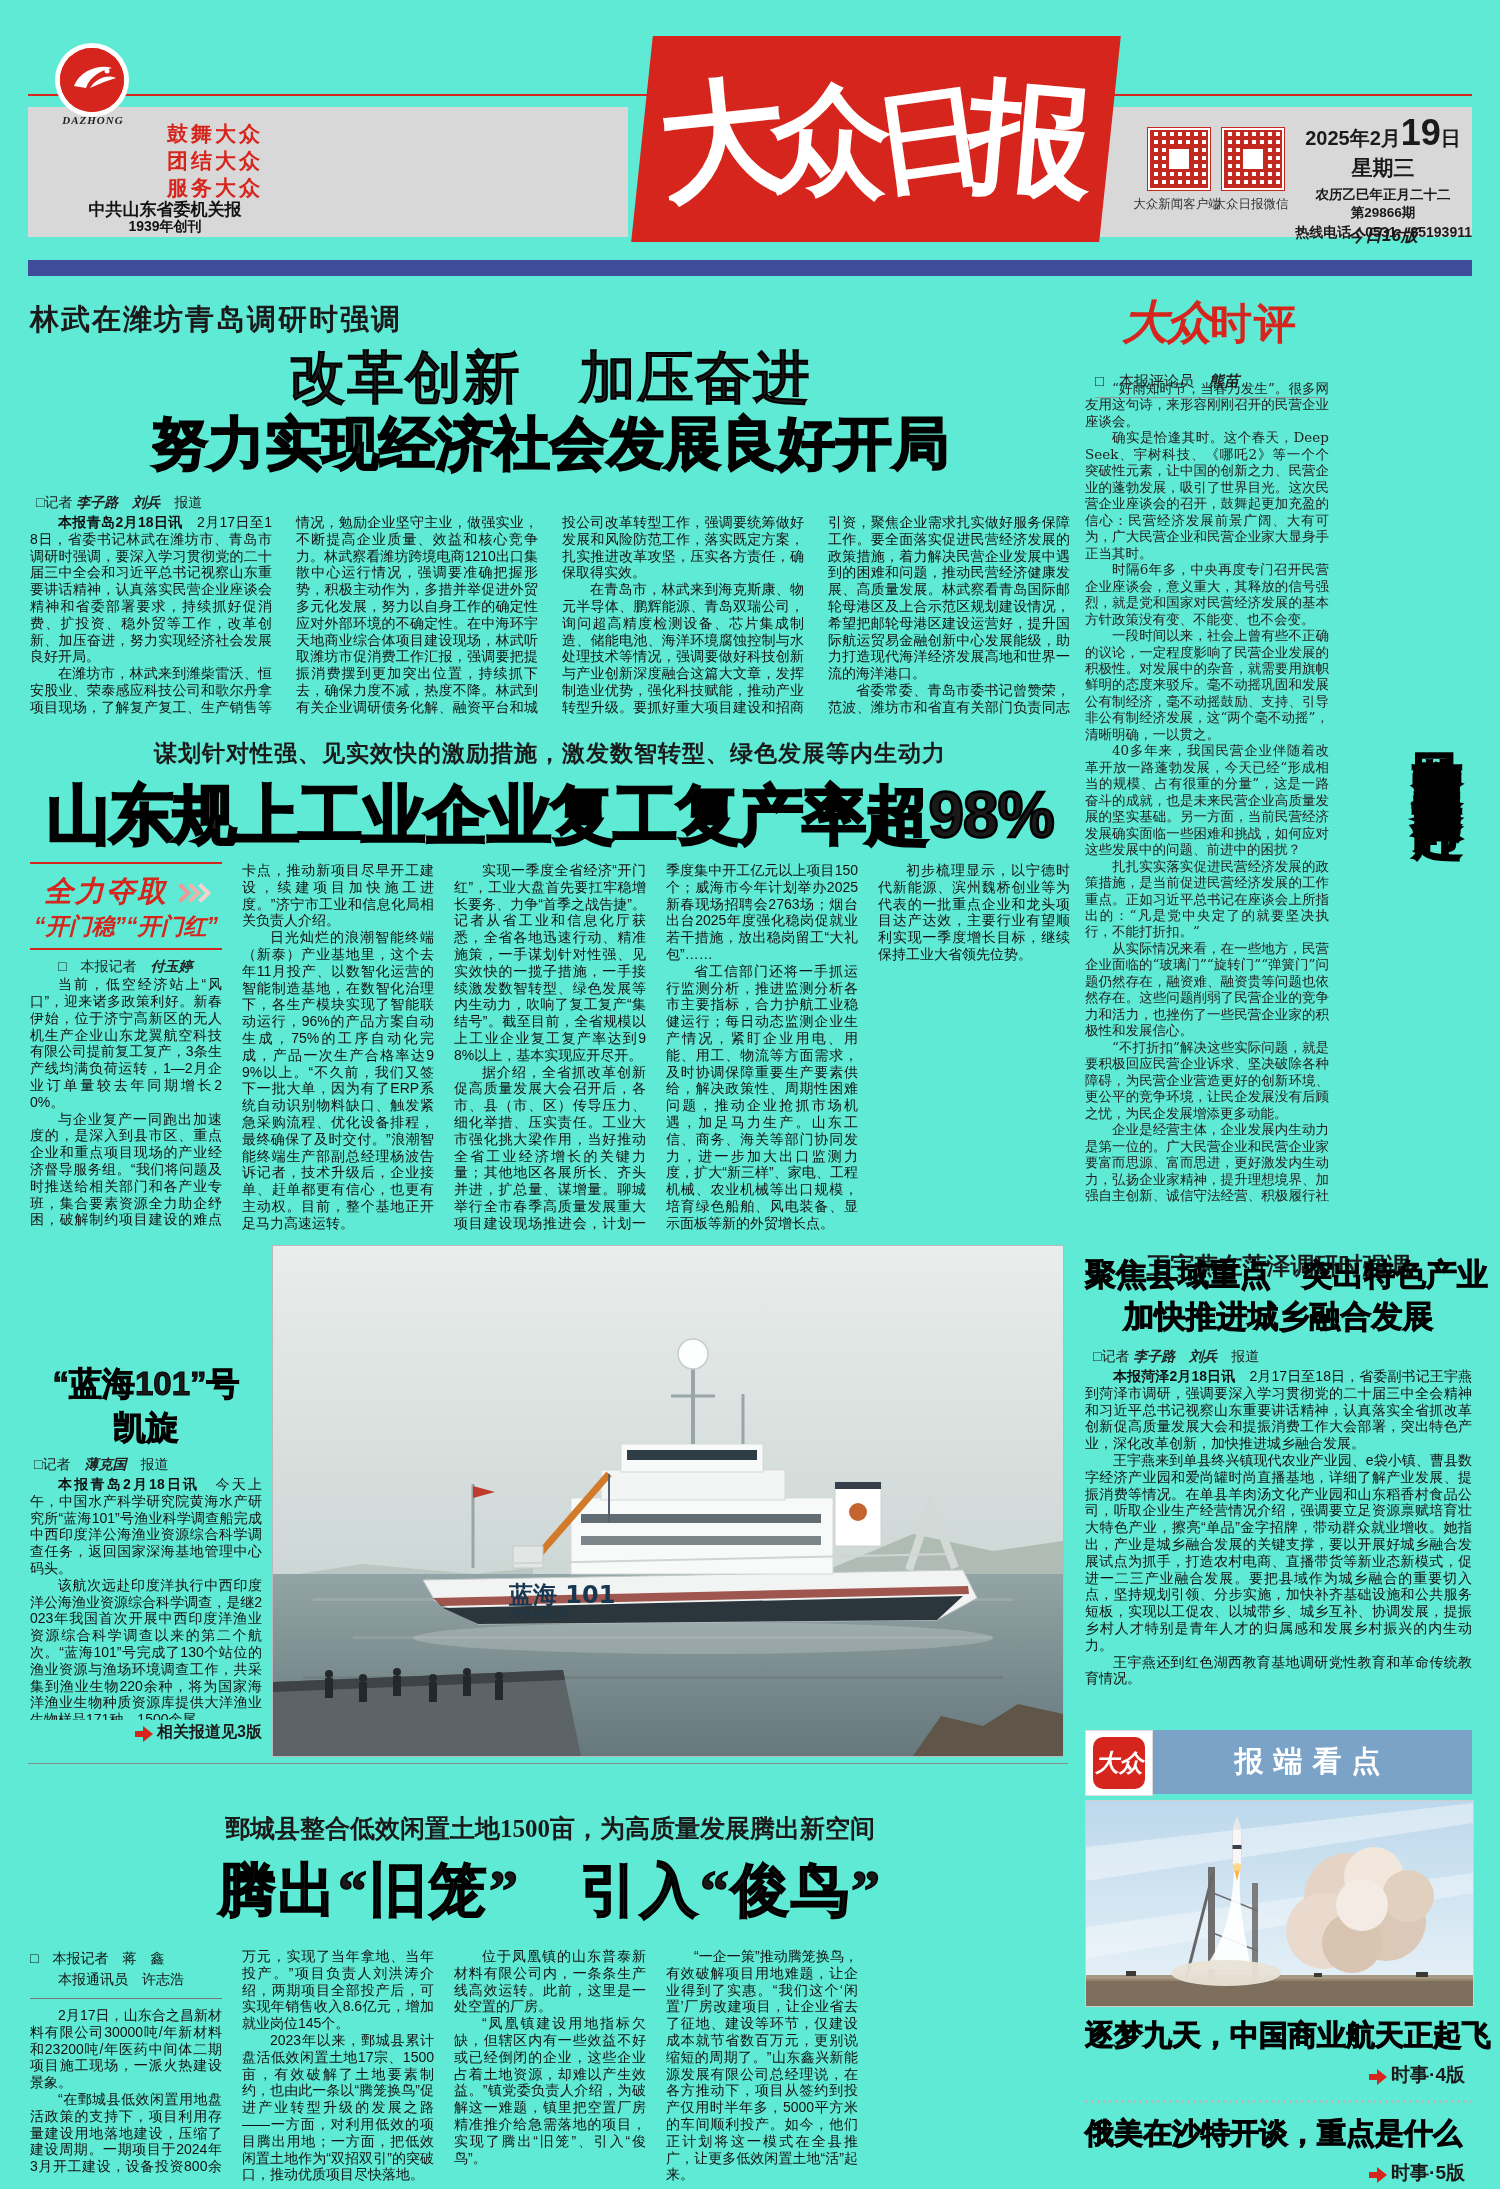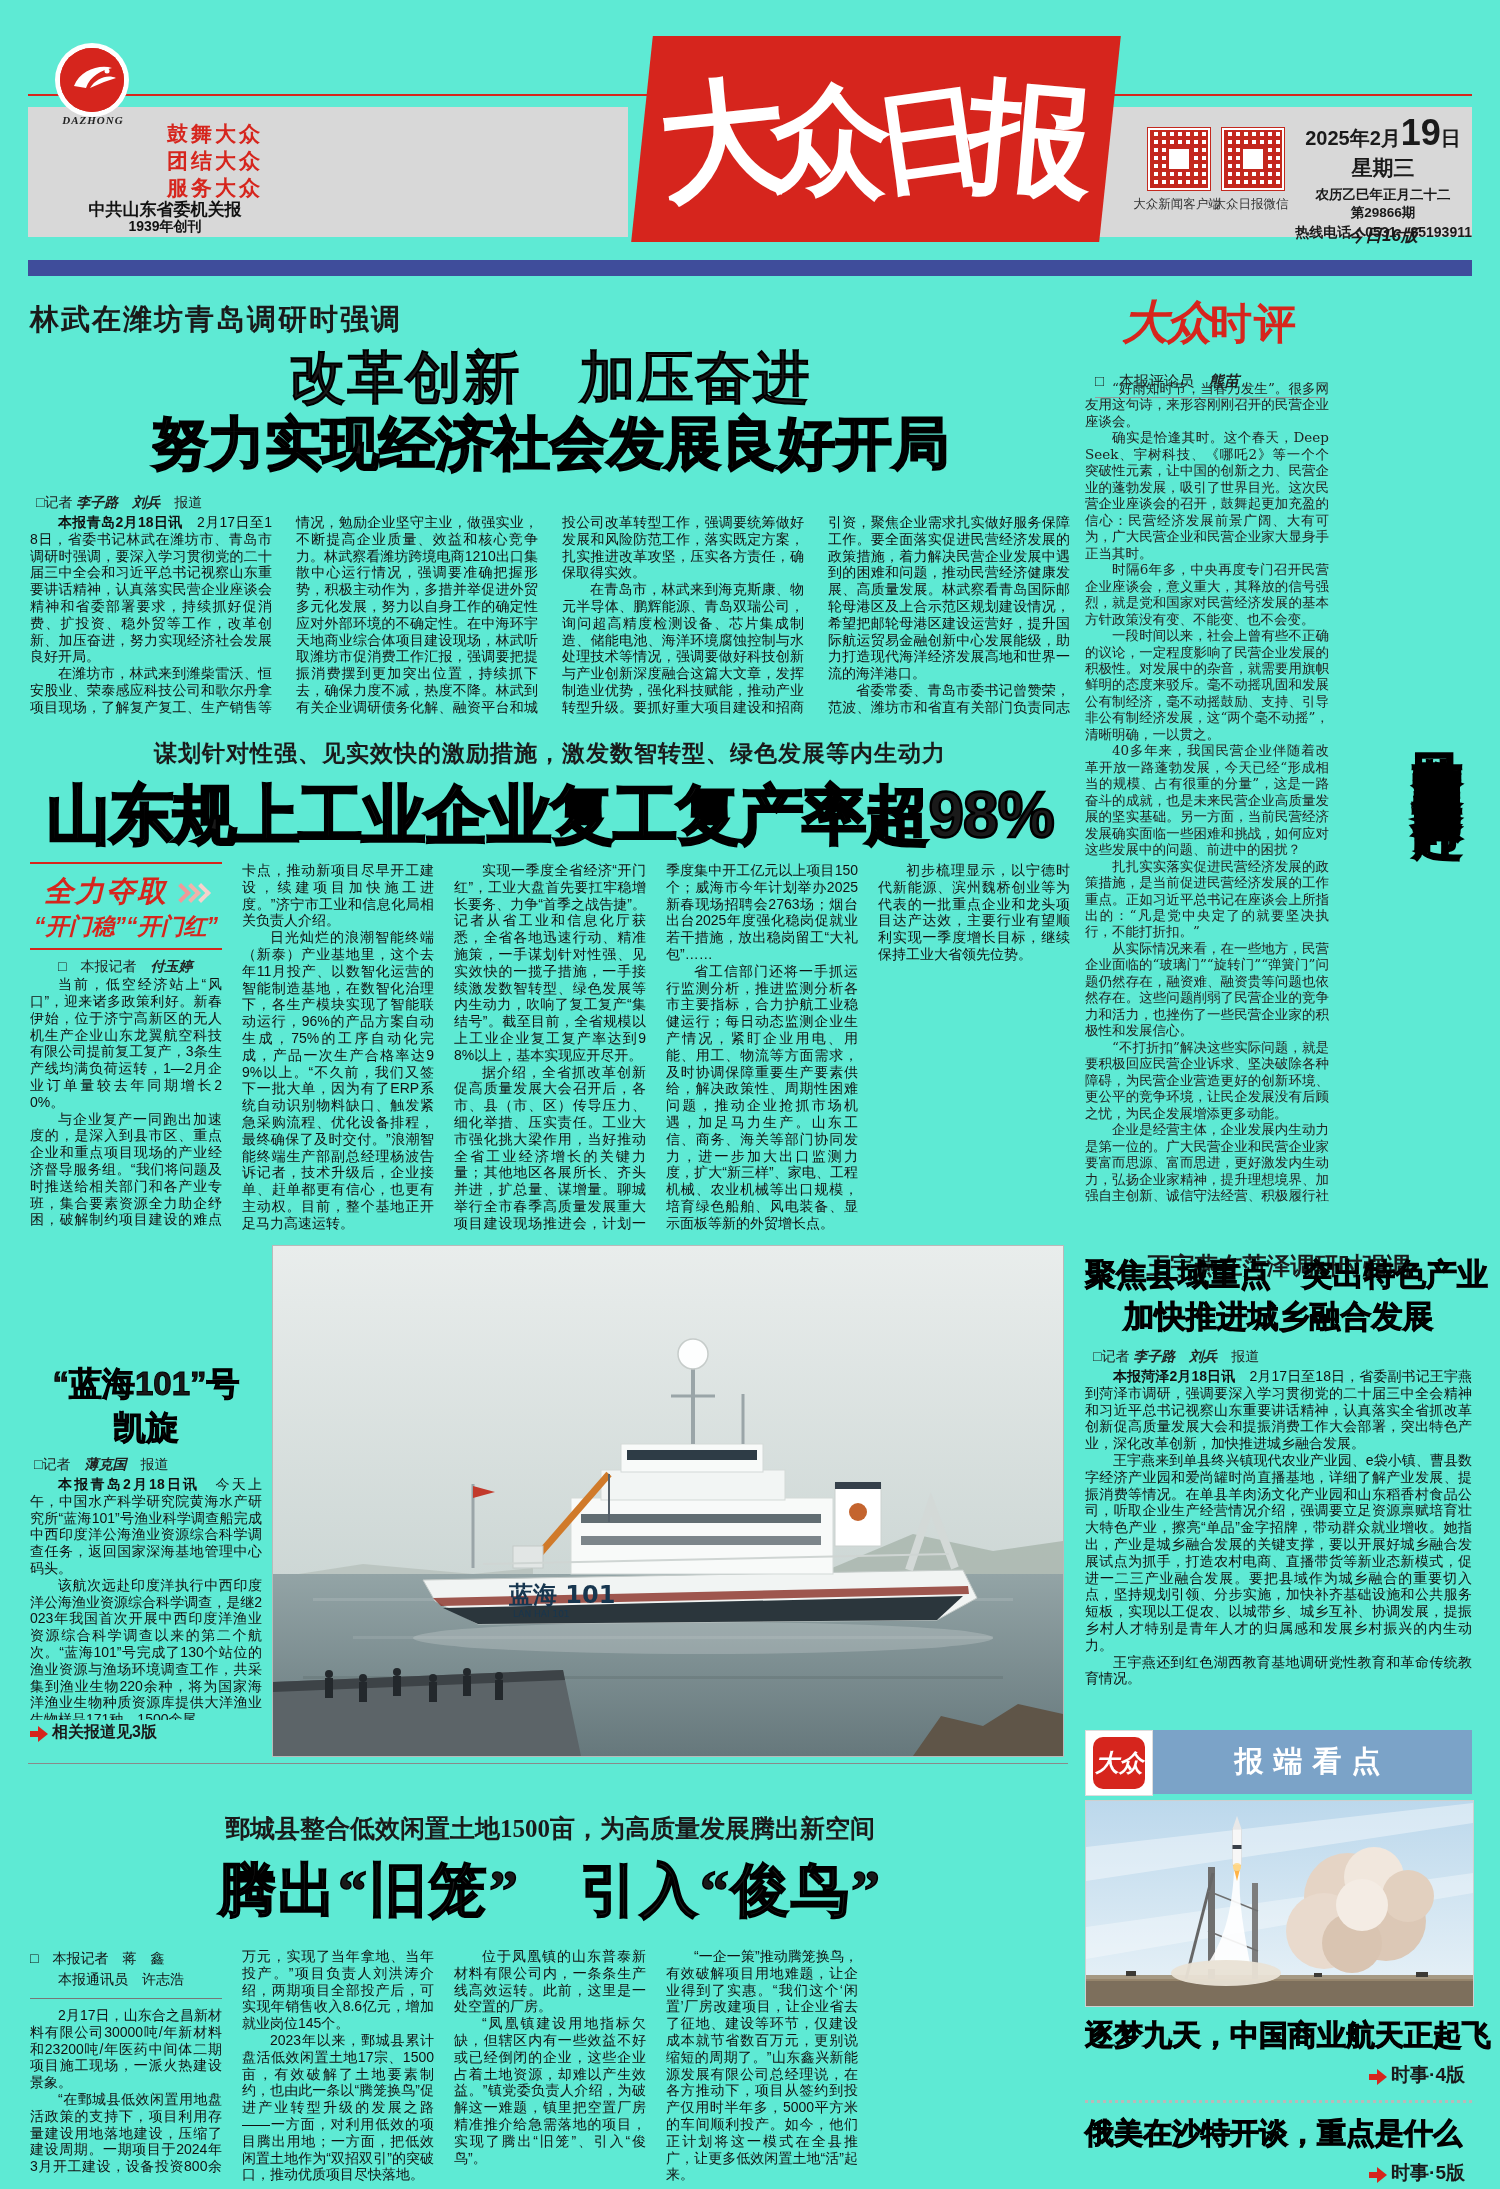--- a/index.html
+++ b/index.html
@@ -84,21 +84,21 @@
   .cm-body p{margin:0;text-indent:2em;}
   .cm-vert{left:1338px;top:296px;width:134px;height:900px;writing-mode:vertical-rl;text-orientation:upright;
            font-size:50px;font-weight:900;-webkit-text-stroke:2px #000;letter-spacing:4px;
            display:flex;justify-content:center;}
   
   .sp-h1{left:30px;top:1362px;width:232px;text-align:center;font-size:33px;font-weight:900;
          -webkit-text-stroke:1px #000;white-space:nowrap;}
   .sp-h2{left:30px;top:1406px;width:232px;text-align:center;font-size:33px;font-weight:900;-webkit-text-stroke:1px #000;}
   .sp-byline{left:34px;top:1456px;width:230px;}
   .sp-body{left:30px;top:1476px;width:232px;height:244px;overflow:hidden;}
-  .sp-link{left:30px;top:1722px;width:232px;text-align:left;font-weight:900;font-size:16px;}
+  .sp-link{left:30px;top:1722px;width:232px;text-align:right;font-weight:900;font-size:16px;}
   .arrow{display:inline-block;vertical-align:middle;margin-right:4px;}
   .arrow .bar{display:inline-block;width:8px;height:6px;background:#d6251d;vertical-align:middle;}
   .arrow .tri{display:inline-block;width:0;height:0;border-left:10px solid #d6251d;
               border-top:8px solid transparent;border-bottom:8px solid transparent;vertical-align:middle;}
   .sp-photo{left:272px;top:1245px;width:790px;height:510px;border:1px solid #b9b9b9;overflow:hidden;}
   
   .wy-kicker{left:1085px;top:1250px;width:387px;text-align:center;font-size:24px;font-weight:600;}
   .wy-h1{left:1085px;top:1254px;width:387px;text-align:center;font-size:31px;font-weight:900;-webkit-text-stroke:1px #000;white-space:nowrap;}
   .wy-h2{left:1085px;top:1296px;width:387px;text-align:center;font-size:31px;font-weight:900;-webkit-text-stroke:1px #000;}
   .wy-byline{left:1093px;top:1348px;width:380px;}

